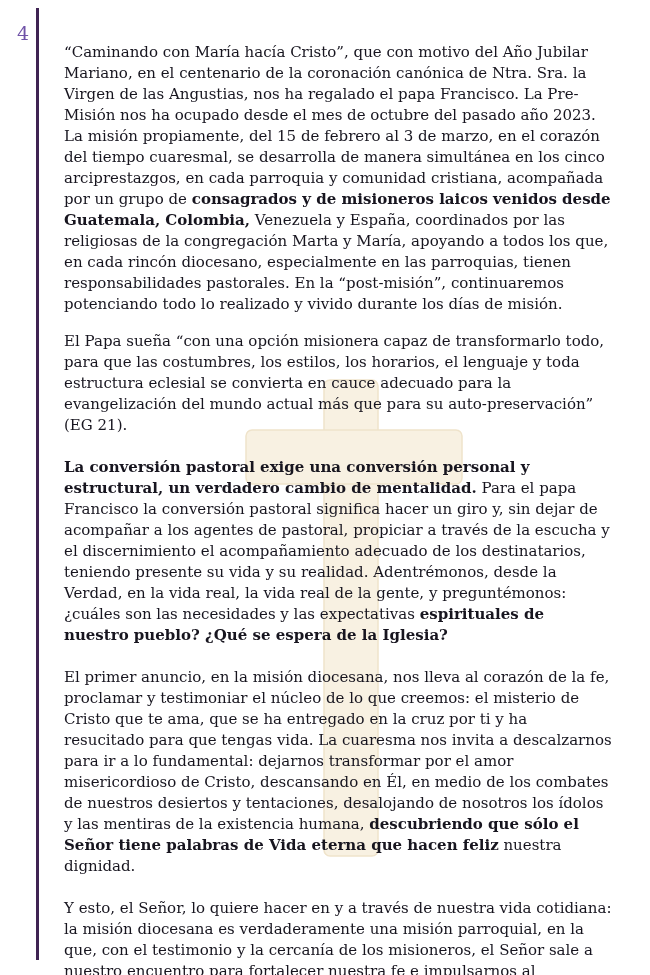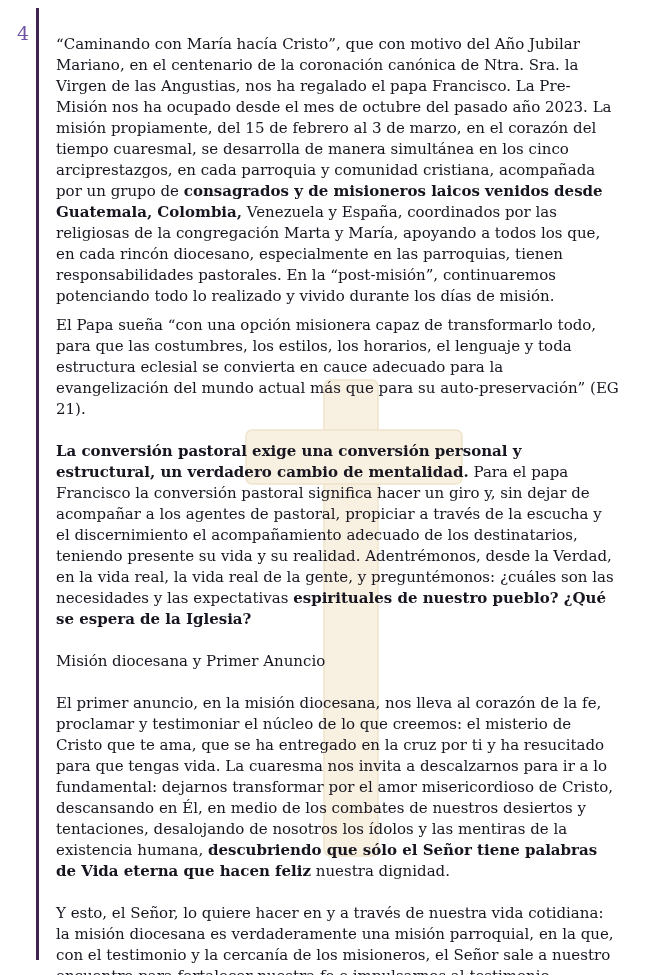--- a/index.html
+++ b/index.html
@@ -45,21 +45,21 @@
     position: absolute;
     left: 48px;
     top: 26px;
     width: 580px;
     font-size: 15px;
     line-height: 21px;
     color: var(--text, #17151f);
     z-index: 1;
   }
 
-  .para { margin: 8px; }
+  .para { margin: 16px; }
   .para.gap { margin-top: 21px; }
   .bold { font-weight: 700; }
 
   .footer {
     position: absolute;
     left: 0;
     width: 100%;
     bottom: 20px;
     text-align: center;
     font-size: 13.5px;
@@ -81,19 +81,18 @@
   </svg>
 
   <div class="left-rule"></div>
 
   <div class="page-number">4</div>
 
   <div class="content">
       <p class="para"><span>“Caminando con María hacía Cristo”, que con motivo del Año Jubilar Mariano, en el centenario de la coronación canónica de Ntra. Sra. la Virgen de las Angustias, nos ha regalado el papa Francisco. La Pre-Misión nos ha ocupado desde el mes de octubre del pasado año 2023. La misión propiamente, del 15 de febrero al 3 de marzo, en el corazón del tiempo cuaresmal, se desarrolla de manera simultánea en los cinco arciprestazgos, en cada parroquia y comunidad cristiana, acompañada por un grupo de </span><span class="bold">consagrados y de misioneros laicos venidos desde Guatemala, Colombia,</span><span> Venezuela y España, coordinados por las religiosas de la congregación Marta y María, apoyando a todos los que, en cada rincón diocesano, especialmente en las parroquias, tienen responsabilidades pastorales. En la “post-misión”, continuaremos potenciando todo lo realizado y vivido durante los días de misión.</span></p>
       <p class="para"><span>El Papa sueña “con una opción misionera capaz de transformarlo todo, para que las costumbres, los estilos, los horarios, el lenguaje y toda estructura eclesial se convierta en cauce adecuado para la evangelización del mundo actual más que para su auto-preservación” (EG 21).</span></p>
       <p class="para gap"><span class="bold">La conversión pastoral exige una conversión personal y estructural, un verdadero cambio de mentalidad.</span><span> Para el papa Francisco la conversión pastoral significa hacer un giro y, sin dejar de acompañar a los agentes de pastoral, propiciar a través de la escucha y el discernimiento el acompañamiento adecuado de los destinatarios, teniendo presente su vida y su realidad.  Adentrémonos, desde la Verdad, en la vida real, la vida real de la gente, y preguntémonos: ¿cuáles son las necesidades y las expectativas </span><span class="bold">espirituales de nuestro pueblo? ¿Qué se espera de la Iglesia?</span></p>
-      <p class="para gap"><span>Misión diocesana y Primer Anuncio</span></p>
       <p class="para gap"><span>El primer anuncio, en la misión diocesana, nos lleva al corazón de la fe, proclamar y testimoniar el núcleo de lo que creemos: el misterio de Cristo que te ama, que se ha entregado en la cruz por ti y ha resucitado para que tengas vida. La cuaresma nos invita a descalzarnos para ir a lo fundamental: dejarnos transformar por el amor misericordioso de Cristo, descansando en Él, en medio de los combates de nuestros desiertos y tentaciones, desalojando de nosotros los ídolos y las mentiras de la existencia humana, </span><span class="bold">descubriendo que sólo el Señor tiene palabras de Vida eterna que hacen feliz</span><span> nuestra dignidad.</span></p>
       <p class="para gap"><span>Y esto, el Señor, lo quiere hacer en y a través de nuestra vida cotidiana: la misión diocesana es verdaderamente una misión parroquial, en la que, con el testimonio y la cercanía de los misioneros, el Señor sale a nuestro encuentro para fortalecer nuestra fe e impulsarnos al testimonio personal entre los que nos rodean.</span></p>
     </div>
 
 
 </div>
 
 </body></html>

